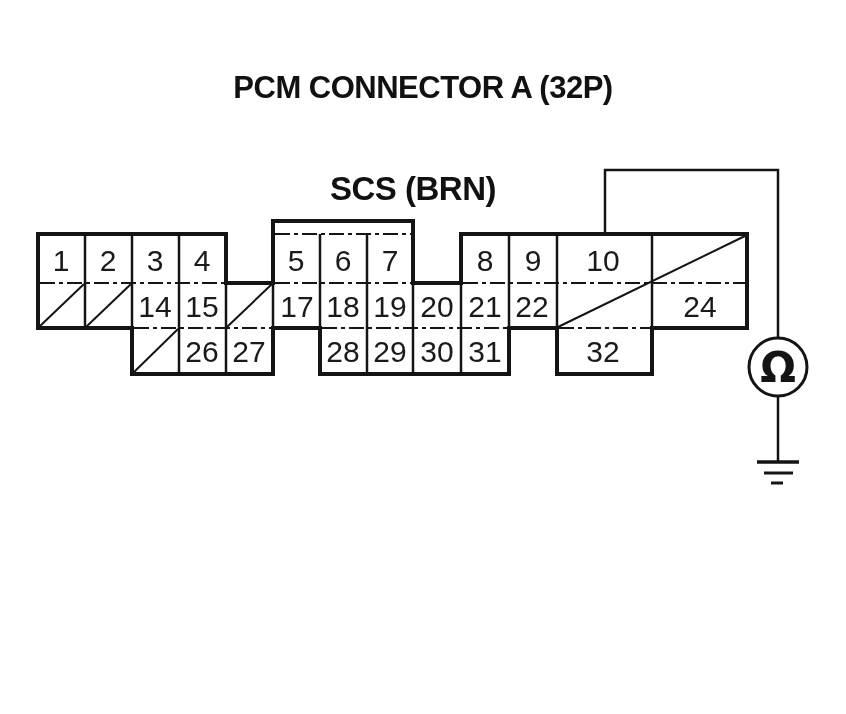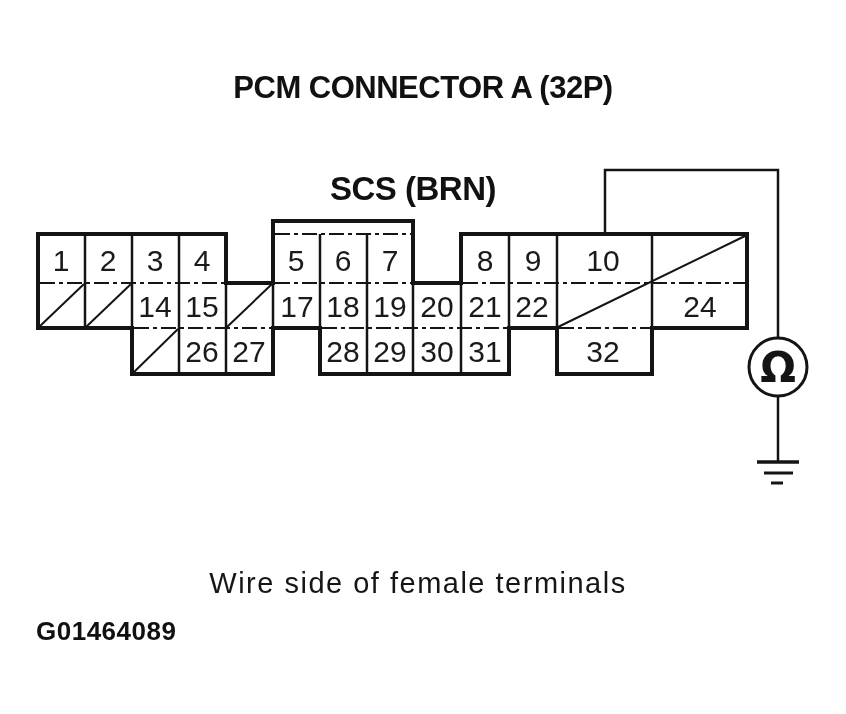--- a/index.html
+++ b/index.html
@@ -162,17 +162,15 @@
 
     <line x1="778" y1="396" x2="778" y2="461" stroke="#141414" stroke-width="2.5"></line>
 
     <g stroke="#141414">
       <line x1="757" y1="462" x2="799" y2="462" stroke-width="3.5"></line>
       <line x1="764" y1="473" x2="793" y2="473" stroke-width="3"></line>
       <line x1="771" y1="483" x2="783" y2="483" stroke-width="3"></line>
     </g>
   </svg>
 
-  <div class="caption">Wire side of female terminals</div>
 
-  <div class="doc-number">G01464089</div>
 
 </div>
 
 </body></html>

